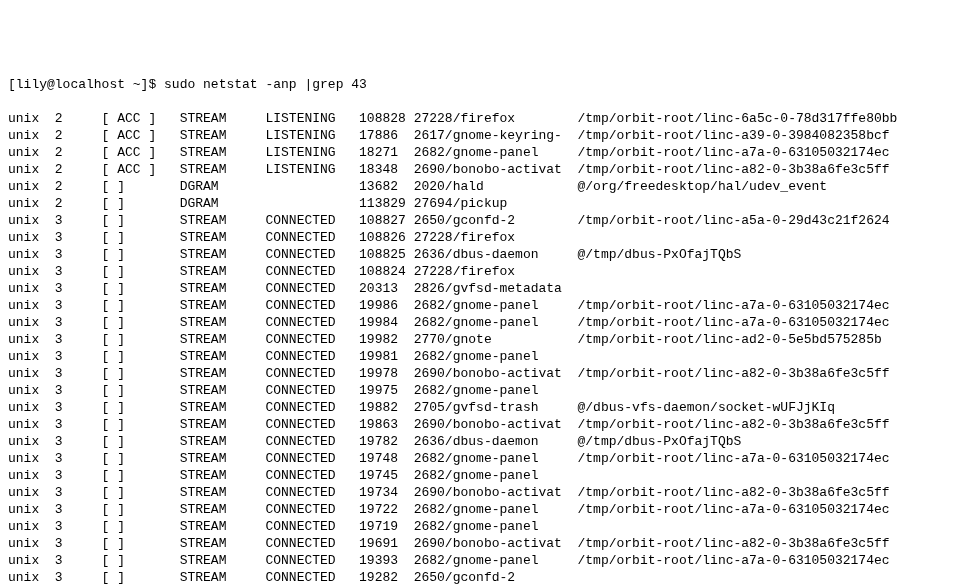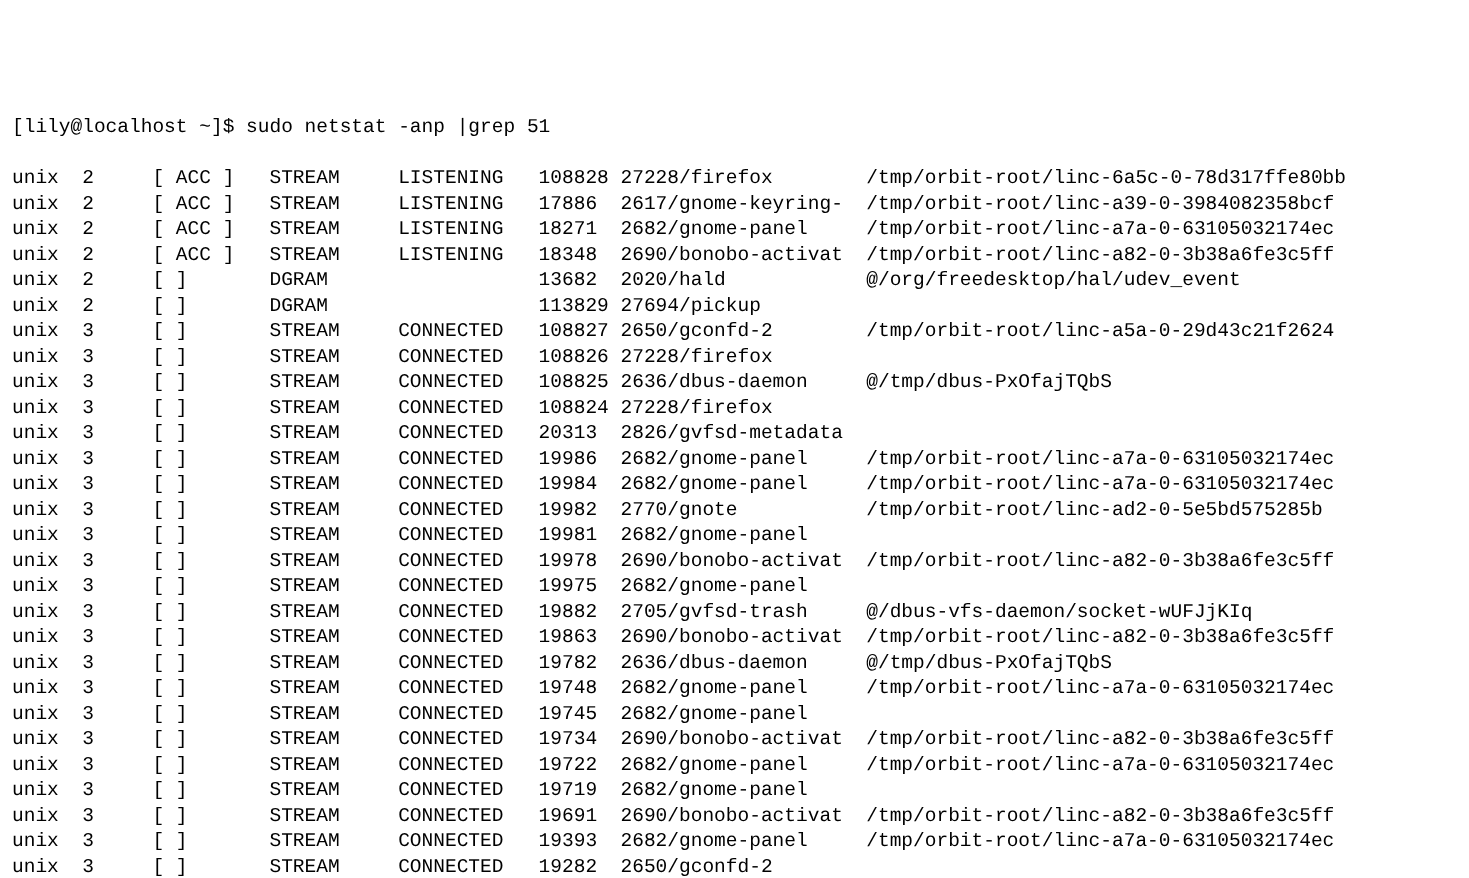--- a/index.html
+++ b/index.html
@@ -16,18 +16,18 @@
     position: relative;
   }
   .prompt-line { }
   .row { }
 </style>
 </head>
 <body>
 
 
 
-<div class="prompt-line">[lily@localhost ~]$ sudo netstat -anp |grep 51</div>
+<div class="prompt-line">[lily@localhost ~]$ sudo netstat -anp |grep 43</div>
 <div id="rows-container"><div class="row">unix  2     [ ACC ]   STREAM     LISTENING   108828 27228/firefox        /tmp/orbit-root/linc-6a5c-0-78d317ffe80bb</div><div class="row">unix  2     [ ACC ]   STREAM     LISTENING   17886  2617/gnome-keyring-  /tmp/orbit-root/linc-a39-0-3984082358bcf</div><div class="row">unix  2     [ ACC ]   STREAM     LISTENING   18271  2682/gnome-panel     /tmp/orbit-root/linc-a7a-0-63105032174ec</div><div class="row">unix  2     [ ACC ]   STREAM     LISTENING   18348  2690/bonobo-activat  /tmp/orbit-root/linc-a82-0-3b38a6fe3c5ff</div><div class="row">unix  2     [ ]       DGRAM                  13682  2020/hald            @/org/freedesktop/hal/udev_event</div><div class="row">unix  2     [ ]       DGRAM                  113829 27694/pickup         </div><div class="row">unix  3     [ ]       STREAM     CONNECTED   108827 2650/gconfd-2        /tmp/orbit-root/linc-a5a-0-29d43c21f2624</div><div class="row">unix  3     [ ]       STREAM     CONNECTED   108826 27228/firefox        </div><div class="row">unix  3     [ ]       STREAM     CONNECTED   108825 2636/dbus-daemon     @/tmp/dbus-PxOfajTQbS</div><div class="row">unix  3     [ ]       STREAM     CONNECTED   108824 27228/firefox        </div><div class="row">unix  3     [ ]       STREAM     CONNECTED   20313  2826/gvfsd-metadata  </div><div class="row">unix  3     [ ]       STREAM     CONNECTED   19986  2682/gnome-panel     /tmp/orbit-root/linc-a7a-0-63105032174ec</div><div class="row">unix  3     [ ]       STREAM     CONNECTED   19984  2682/gnome-panel     /tmp/orbit-root/linc-a7a-0-63105032174ec</div><div class="row">unix  3     [ ]       STREAM     CONNECTED   19982  2770/gnote           /tmp/orbit-root/linc-ad2-0-5e5bd575285b</div><div class="row">unix  3     [ ]       STREAM     CONNECTED   19981  2682/gnome-panel     </div><div class="row">unix  3     [ ]       STREAM     CONNECTED   19978  2690/bonobo-activat  /tmp/orbit-root/linc-a82-0-3b38a6fe3c5ff</div><div class="row">unix  3     [ ]       STREAM     CONNECTED   19975  2682/gnome-panel     </div><div class="row">unix  3     [ ]       STREAM     CONNECTED   19882  2705/gvfsd-trash     @/dbus-vfs-daemon/socket-wUFJjKIq</div><div class="row">unix  3     [ ]       STREAM     CONNECTED   19863  2690/bonobo-activat  /tmp/orbit-root/linc-a82-0-3b38a6fe3c5ff</div><div class="row">unix  3     [ ]       STREAM     CONNECTED   19782  2636/dbus-daemon     @/tmp/dbus-PxOfajTQbS</div><div class="row">unix  3     [ ]       STREAM     CONNECTED   19748  2682/gnome-panel     /tmp/orbit-root/linc-a7a-0-63105032174ec</div><div class="row">unix  3     [ ]       STREAM     CONNECTED   19745  2682/gnome-panel     </div><div class="row">unix  3     [ ]       STREAM     CONNECTED   19734  2690/bonobo-activat  /tmp/orbit-root/linc-a82-0-3b38a6fe3c5ff</div><div class="row">unix  3     [ ]       STREAM     CONNECTED   19722  2682/gnome-panel     /tmp/orbit-root/linc-a7a-0-63105032174ec</div><div class="row">unix  3     [ ]       STREAM     CONNECTED   19719  2682/gnome-panel     </div><div class="row">unix  3     [ ]       STREAM     CONNECTED   19691  2690/bonobo-activat  /tmp/orbit-root/linc-a82-0-3b38a6fe3c5ff</div><div class="row">unix  3     [ ]       STREAM     CONNECTED   19393  2682/gnome-panel     /tmp/orbit-root/linc-a7a-0-63105032174ec</div><div class="row">unix  3     [ ]       STREAM     CONNECTED   19282  2650/gconfd-2        </div></div>
 
 
 
 
 
 </body></html>

